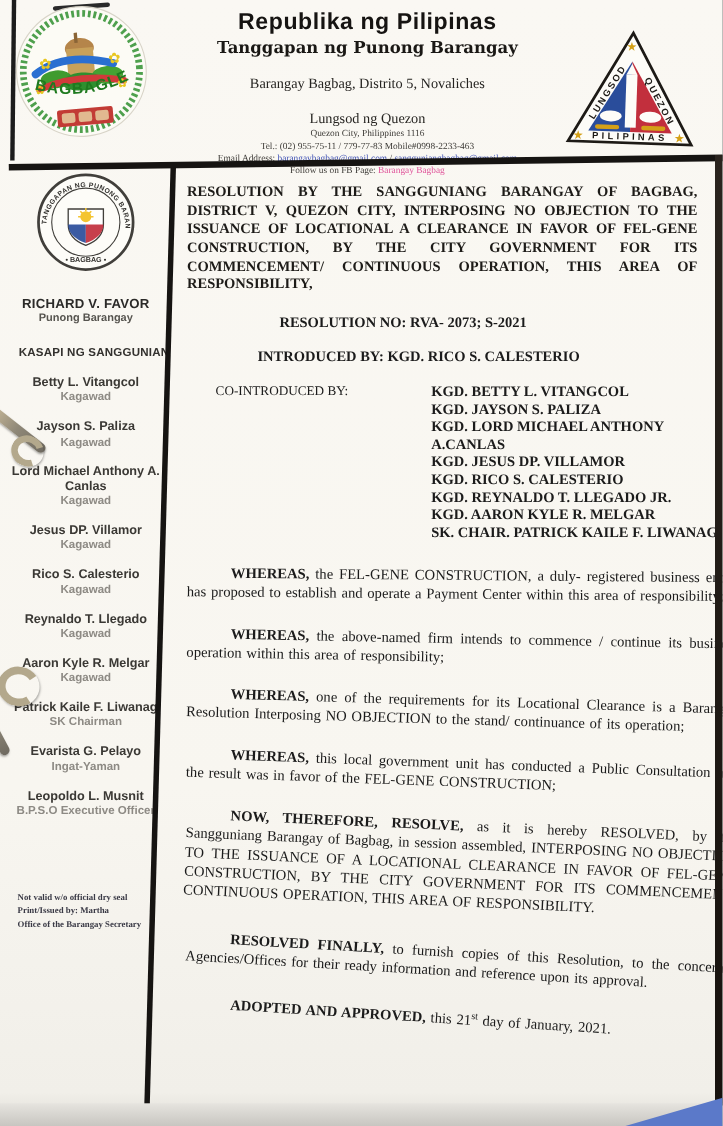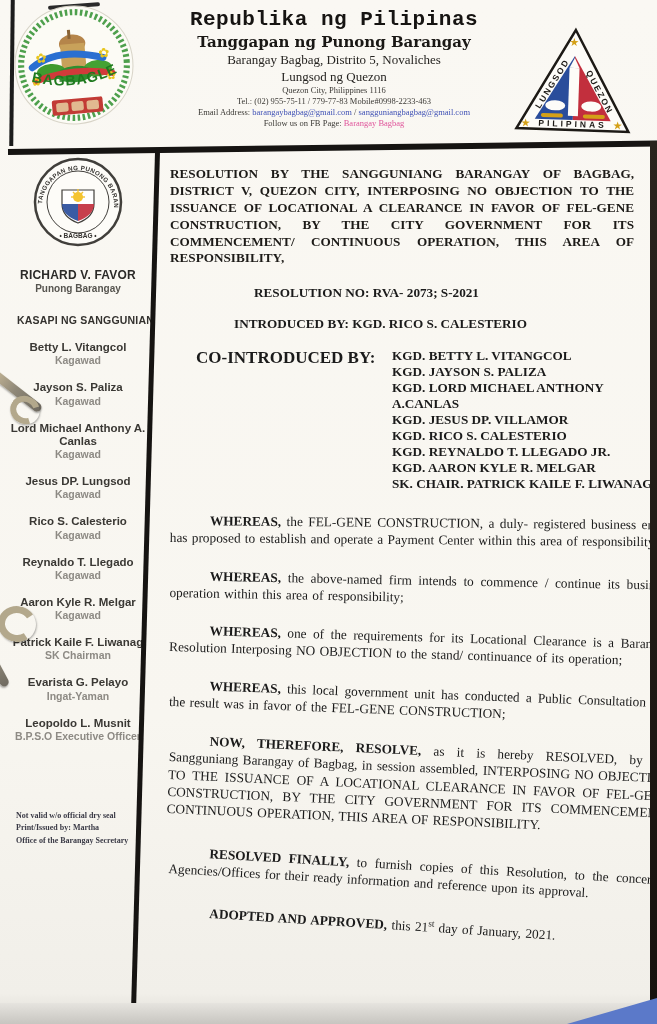--- a/index.html
+++ b/index.html
@@ -11,23 +11,23 @@
   
   .edge-sliver{position:absolute;left:10px;top:0;width:4px;height:146px;background:#1c1c1c;transform:rotate(.6deg);}
   .scan-mark{position:absolute;background:#2a2a2a;border-radius:2px;}
   .h-divider{position:absolute;left:8px;top:149px;width:652px;height:6px;background:#161412;transform:rotate(-.75deg);transform-origin:left center;z-index:4;}
   .v-divider{position:absolute;left:155px;top:152px;width:5px;height:852px;background:#161412;transform:rotate(1.6deg);transform-origin:top center;z-index:4;}
   .right-strip{position:absolute;right:0;top:141px;width:7px;height:864px;background:linear-gradient(180deg,#2a241e,#17120e);z-index:6;}
   .bottom-band{position:absolute;left:0;top:1003px;width:657px;height:21px;background:linear-gradient(180deg,#e6e4df,#c7c5c0);z-index:5;}
   .blue-corner{position:absolute;right:0;bottom:0;width:0;height:0;border-left:90px solid transparent;border-bottom:26px solid #5b79c9;z-index:7;}
   
   .hdr{position:absolute;left:148px;top:8px;width:372px;text-align:center;z-index:2;}
-  .h-title{font-family:Liberation Mono, monospace;font-weight:bold;font-size:21px;letter-spacing:.5px;color:#161412;}
+  .h-title{font-family:Liberation Sans, sans-serif;font-weight:bold;font-size:21px;letter-spacing:.5px;color:#161412;}
   .h-office{font-family:"DejaVu Serif",serif;font-weight:bold;font-size:15px;margin-top:2px;color:#1a1815;}
-  .h-sub{font-size:13px;margin-top:1px;color:#262421;}
+  .h-sub{font-size:13px;margin-top:16px;color:#262421;}
   .h-small{font-size:8.5px;line-height:1.3;color:#3c3a36;margin-top:0;}
   .h-small.first{margin-top:4px;}
   .lnk{color:#3f51b5;}
   .fbp{color:#e0559b;}
   .logo-left{position:absolute;left:12px;top:2px;width:124px;height:126px;z-index:2;}
   .logo-right{position:absolute;left:512px;top:26px;width:124px;height:116px;z-index:2;}
   
   .sidebar{position:absolute;left:2px;top:156px;width:152px;text-align:center;font-family:"Liberation Sans",sans-serif;z-index:2;}
   .seal{width:92px;height:92px;margin:0 auto;}
   .sb-head-name{font-size:12px;font-weight:bold;color:#2b2a28;margin-top:16px;letter-spacing:.2px;}
@@ -40,21 +40,21 @@
   
   .clip{position:absolute;z-index:8;}
   .clip .rod{position:absolute;border-radius:5px;background:linear-gradient(90deg,#cdbd9b,#8f8878,#6f6a60);box-shadow:1px 1px 2px rgba(0,0,0,.35);}
   .clip .hook{position:absolute;border:6px solid #b3a88c;border-right-color:transparent;border-radius:50%;box-shadow:1px 1px 2px rgba(0,0,0,.3);}
   
   .main{position:absolute;left:170px;top:166px;width:502px;z-index:1;}
   .res-title{font-weight:bold;font-size:13.2px;line-height:1.28;text-align:justify;width:464px;color:#1d1b18;word-spacing:2px;}
   .res-no{font-weight:bold;font-size:13.2px;margin-top:18px;margin-left:84px;}
   .intro{font-weight:bold;font-size:13.2px;margin-top:15px;margin-left:64px;}
   .co-wrap{display:flex;margin-top:16px;}
-  .co-label{font-weight:bold;font-size:17px;width:196px;padding-left:26px;flex:none;}
+  .co-label{font-weight:normal;font-size:12px;width:196px;padding-left:26px;flex:none;}
   .co-names{font-weight:bold;font-size:13.2px;line-height:16px;}
   .para{font-size:13.3px;line-height:1.3;text-align:justify;text-indent:40px;margin-top:20px;width:502px;transform-origin:left top;word-spacing:1px;}
   .para b{font-weight:bold;}
   .t1{transform:rotate(.5deg);}  .t2{transform:rotate(1.1deg);}
   .t3{transform:rotate(1.7deg);} .t4{transform:rotate(2.1deg);}
   .t5{transform:rotate(2.5deg);} .t6{transform:rotate(3.3deg);margin-top:26px;}
   .t7{transform:rotate(3.6deg);margin-top:24px;}
   sup{font-size:9px;}
 </style>
 </head>
@@ -171,21 +171,21 @@
     </div>
     <div class="sb-member">
       <div class="sb-name">Jayson S. Paliza</div>
       <div class="sb-title">Kagawad</div>
     </div>
     <div class="sb-member">
       <div class="sb-name">Lord Michael Anthony A. Canlas</div>
       <div class="sb-title">Kagawad</div>
     </div>
     <div class="sb-member">
-      <div class="sb-name">Jesus DP. Lungsod</div>
+      <div class="sb-name">Jesus DP. Villamor</div>
       <div class="sb-title">Kagawad</div>
     </div>
     <div class="sb-member">
       <div class="sb-name">Rico S. Calesterio</div>
       <div class="sb-title">Kagawad</div>
     </div>
     <div class="sb-member">
       <div class="sb-name">Reynaldo T. Llegado</div>
       <div class="sb-title">Kagawad</div>
     </div>

